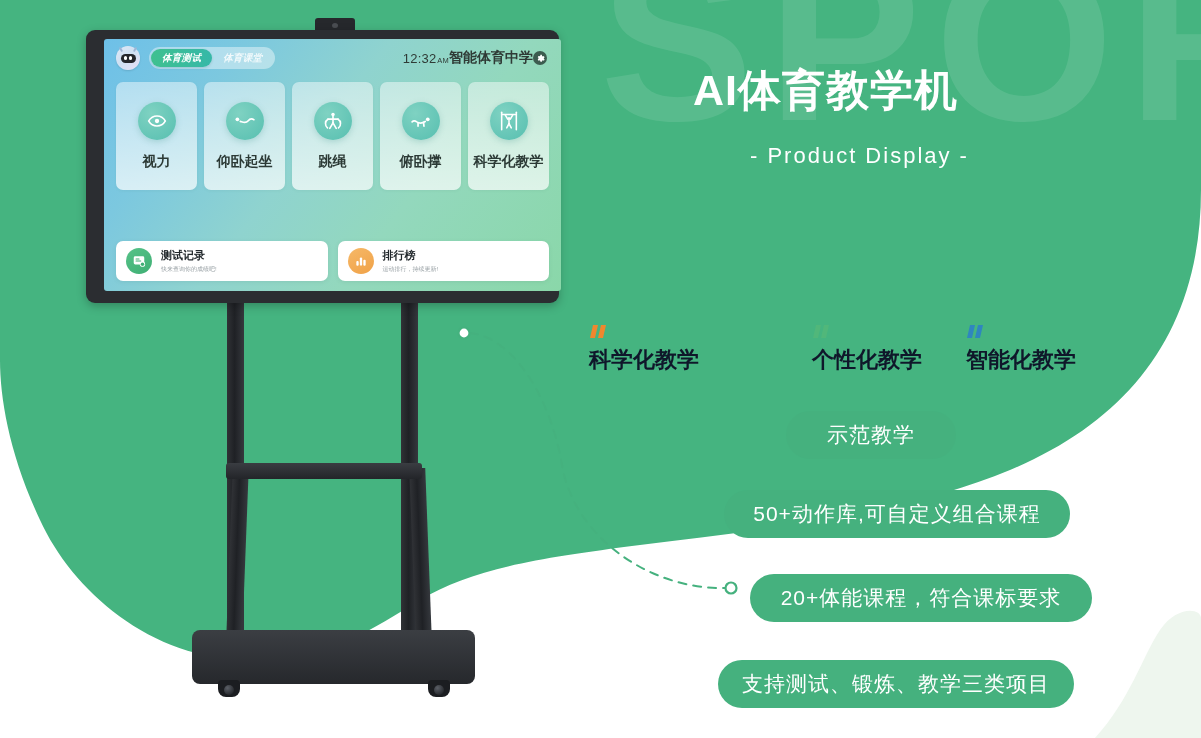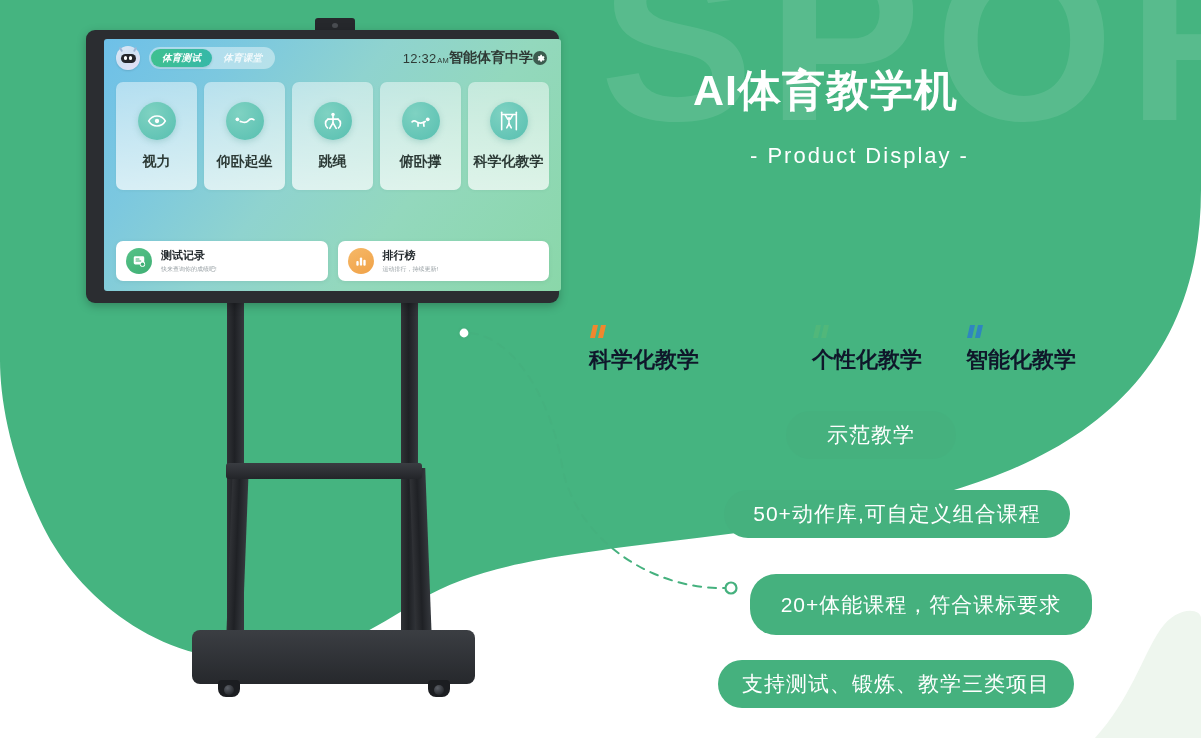--- a/index.html
+++ b/index.html
@@ -440,17 +440,17 @@
       <path d="M4,0 H9 L6,13 H1 Z" fill="#2f86bf"></path>
       <path d="M12,0 H17 L14,13 H9 Z" fill="#2f86bf"></path>
     </svg>
     <span class="feature-label">智能化教学</span>
   </div>
 
   <div class="pill" style="left:786px; top:411px; width:170px; height:48px;">示范教学</div>
 
   <div class="pill" style="left:724px; top:490px; width:346px; height:48px;">50+动作库,可自定义组合课程</div>
 
-  <div class="pill" style="left:750px; top:574px; width:342px; height:61px;">20+体能课程，符合课标要求</div>
+  <div class="pill" style="left:750px; top:574px; width:342px; height:48px;">20+体能课程，符合课标要求</div>
 
   <div class="pill" style="left:718px; top:660px; width:356px; height:48px;">支持测试、锻炼、教学三类项目</div>
 
 </div>
 
 </body></html>

